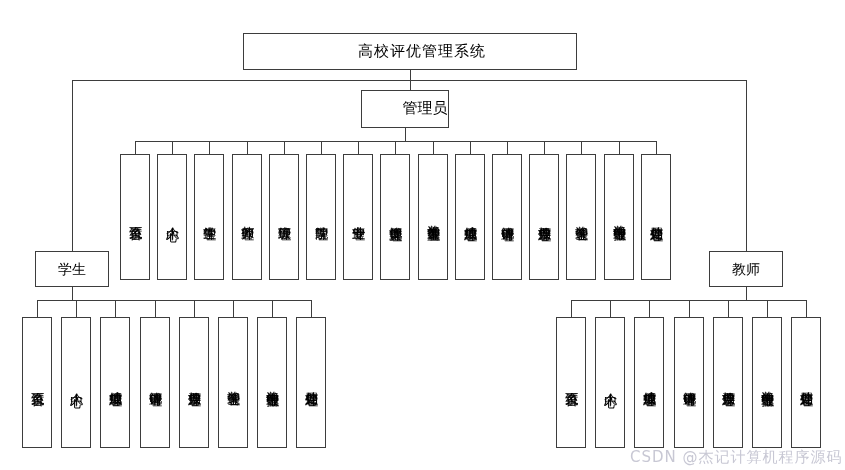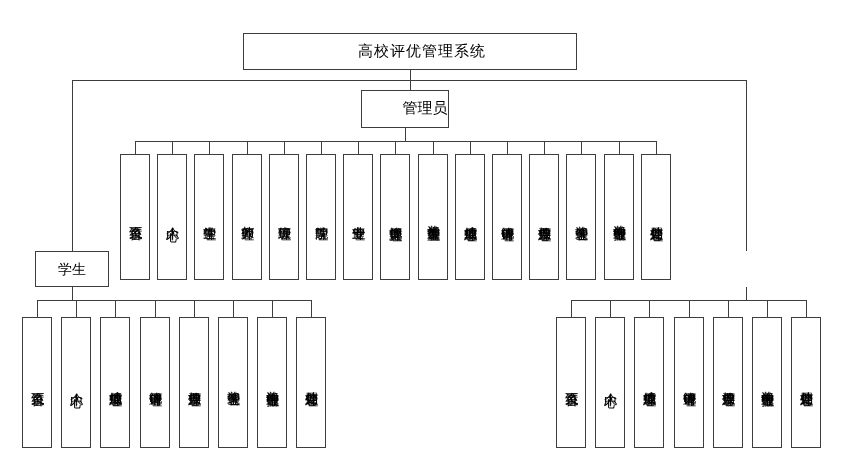--- a/index.html
+++ b/index.html
@@ -163,20 +163,23 @@
   </div>
 
   <div class="node" id="node-admin">
     <span class="node-label">管理员</span>
   </div>
 
   <div class="node role-box" id="node-student">
     <span class="node-label">学生</span>
   </div>
 
+  <div class="node role-box" id="node-teacher">
+    <span class="node-label">教师</span>
+  </div>
 
   <div id="admin-children">
       <div class="vnode" style="left: 120px; top: 154px; width: 30px; height: 126px;">
         <span class="node-label">系统首页</span>
       </div>
       <div class="vnode" style="left: 157px; top: 154px; width: 30px; height: 126px;">
         <span class="node-label">个人中心</span>
       </div>
       <div class="vnode" style="left: 194px; top: 154px; width: 30px; height: 126px;">
         <span class="node-label">学生管理</span>
@@ -261,13 +264,16 @@
         <span class="node-label">投票信息管理</span>
       </div>
       <div class="vnode" style="left: 752px; top: 317px; width: 30px; height: 131px;">
         <span class="node-label">奖学金申报管理</span>
       </div>
       <div class="vnode" style="left: 791px; top: 317px; width: 30px; height: 131px;">
         <span class="node-label">处罚信息管理</span>
       </div>
     </div>
 
+  <div id="watermark">
+    <span>CSDN @杰记计算机程序源码</span>
+  </div>
 </div>
 
 </body></html>

